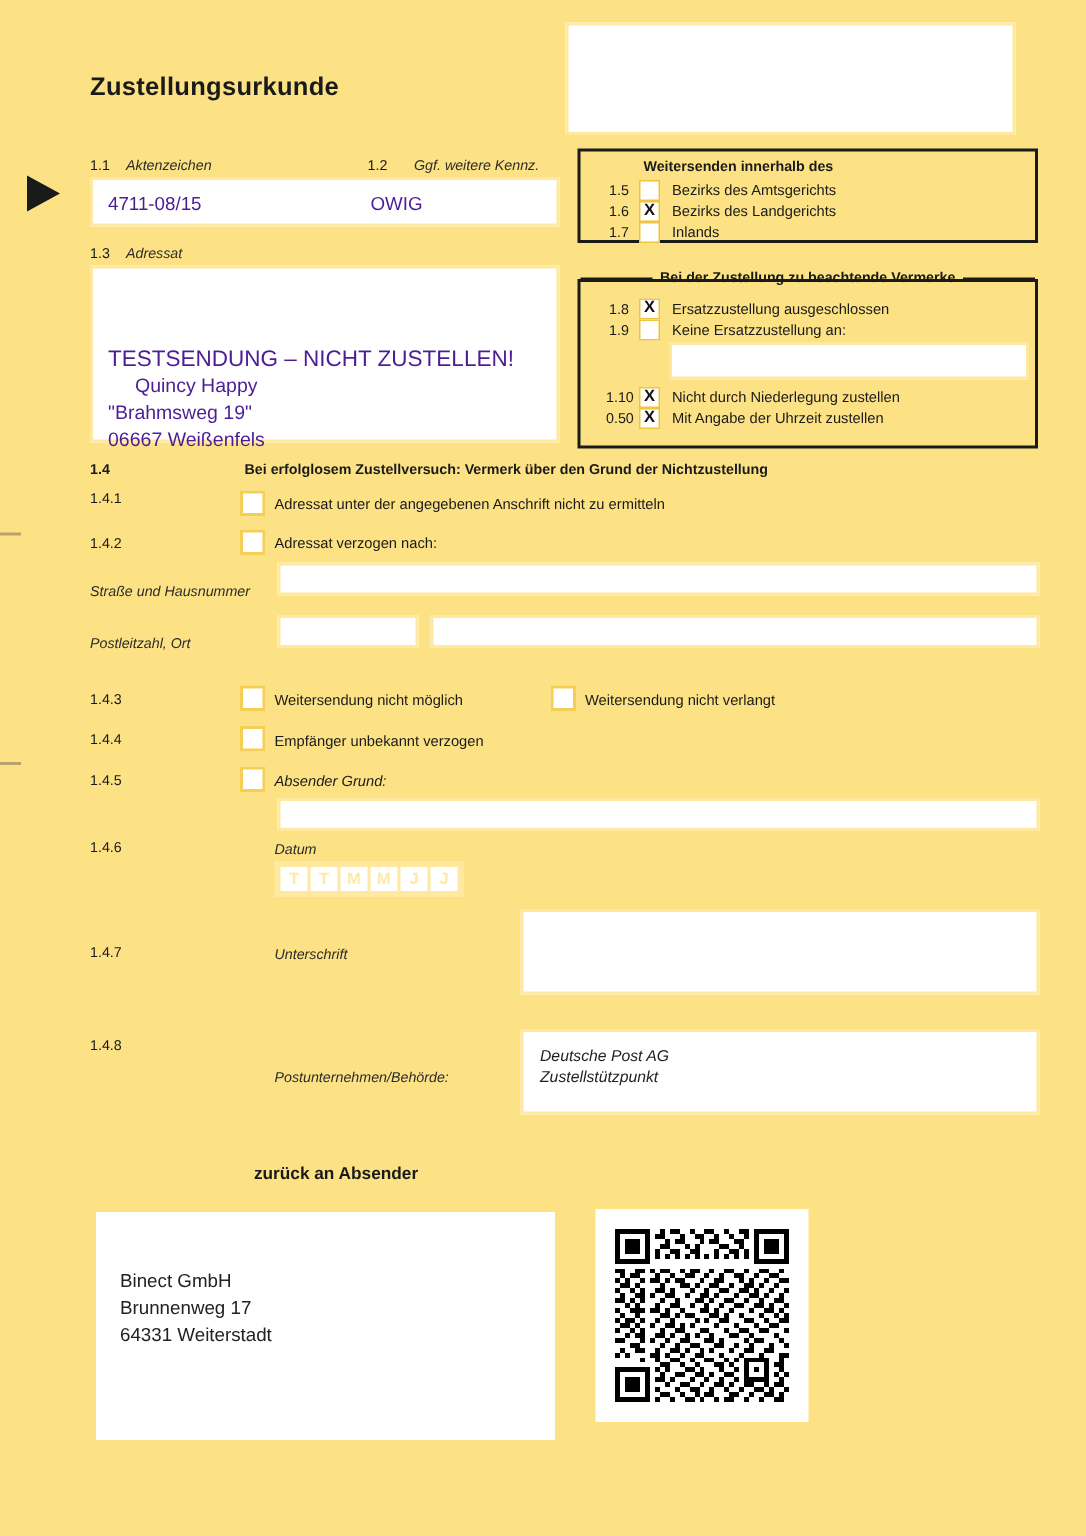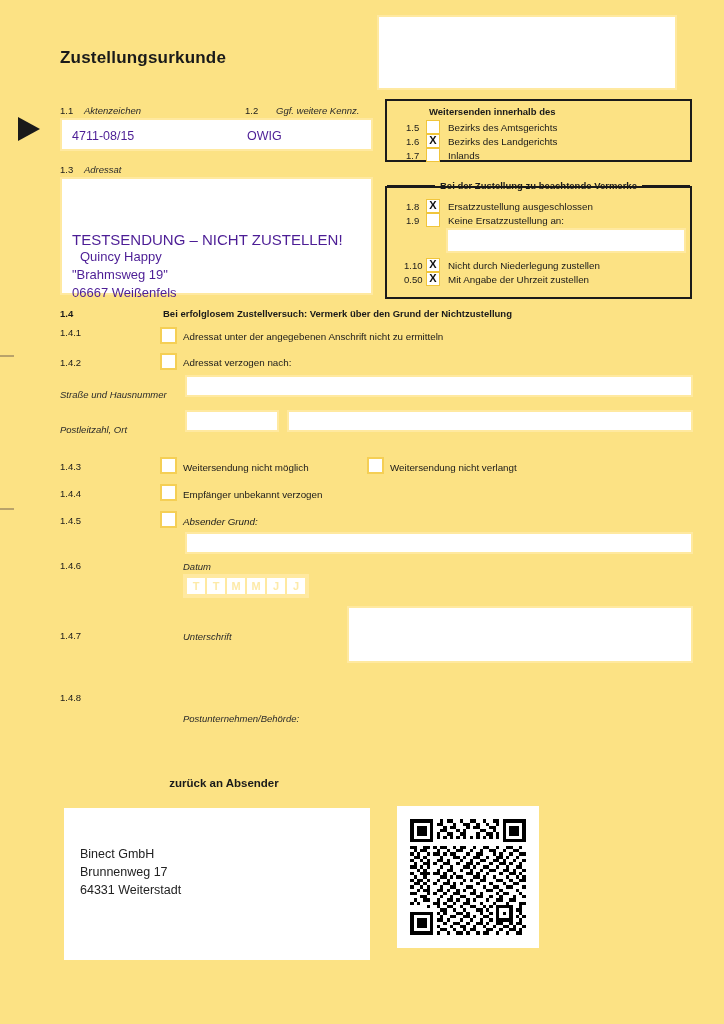--- a/index.html
+++ b/index.html
@@ -213,21 +213,21 @@
   <div class="abs white-box" style="left:60px; top:118px; width:313px; height:33px;">
     <span class="field-text" style="left:10px; top:9px;">4711-08/15</span>
     <span class="field-text" style="left:185px; top:9px;">OWIG</span>
   </div>
 
   <div class="abs num" style="left:60px; top:164px;">1.3</div>
   <div class="abs cap" style="left:84px; top:164px;">Adressat</div>
 
   <div class="abs white-box" style="left:60px; top:177px; width:313px; height:118px;">
     <span class="field-text" style="left:10px; top:52px; font-size:15px;">TESTSENDUNG – NICHT ZUSTELLEN!</span>
-    <span class="field-text" style="left:18px; top:70px; font-size:13px;text-align:right;">Quincy Happy</span>
+    <span class="field-text" style="left:28px; top:70px; font-size:13px;text-align:right;">Quincy Happy</span>
     <span class="field-text" style="left:10px; top:88px; font-size:13px;">"Brahmsweg 19"</span>
     <span class="field-text" style="left:10px; top:106px; font-size:13px;">06667 Weißenfels</span>
   </div>
 
   <div class="abs framed" style="left:385px; top:99px; width:307px; height:63px;"></div>
   <div class="abs grp-title" style="left:429px; top:106px;">Weitersenden innerhalb des</div>
 
   <div class="abs num" style="left:406px; top:122px;">1.5</div>
   <div class="cb" style="left:426px; top:120px;"></div>
   <div class="cb-label" style="left:448px; top:122px;">Bezirks  des  Amtsgerichts</div>
@@ -310,20 +310,24 @@
     <div class="date-cell">J</div>
     <div class="date-cell">J</div>
   </div>
 
   <div class="abs num" style="left:60px; top:630px;">1.4.7</div>
   <div class="abs cap" style="left:183px; top:631px;">Unterschrift</div>
   <div class="abs white-box" style="left:347px; top:606px; width:346px; height:57px;"></div>
 
   <div class="abs num" style="left:60px; top:692px;">1.4.8</div>
   <div class="abs cap" style="left:183px; top:713px;">Postunternehmen/Behörde:</div>
+  <div class="abs white-box" style="left:347px; top:686px; width:346px; height:57px;">
+    <span class="box-val" style="left:11px; top:9px;">Deutsche Post AG
+Zustellstützpunkt</span>
+  </div>
 
   <div class="return-title" style="left:64px; top:776px; width:320px;">
     <div>zurück an Absender</div>
   </div>
 
   <div class="abs" style="left:64px; top:808px; width:306px; height:152px; background:#ffffff;">
     <span class="addr-line" style="left:16px; top:39px;">Binect GmbH</span>
     <span class="addr-line" style="left:16px; top:57px;">Brunnenweg 17</span>
     <span class="addr-line" style="left:16px; top:75px;">64331 Weiterstadt</span>
   </div>

